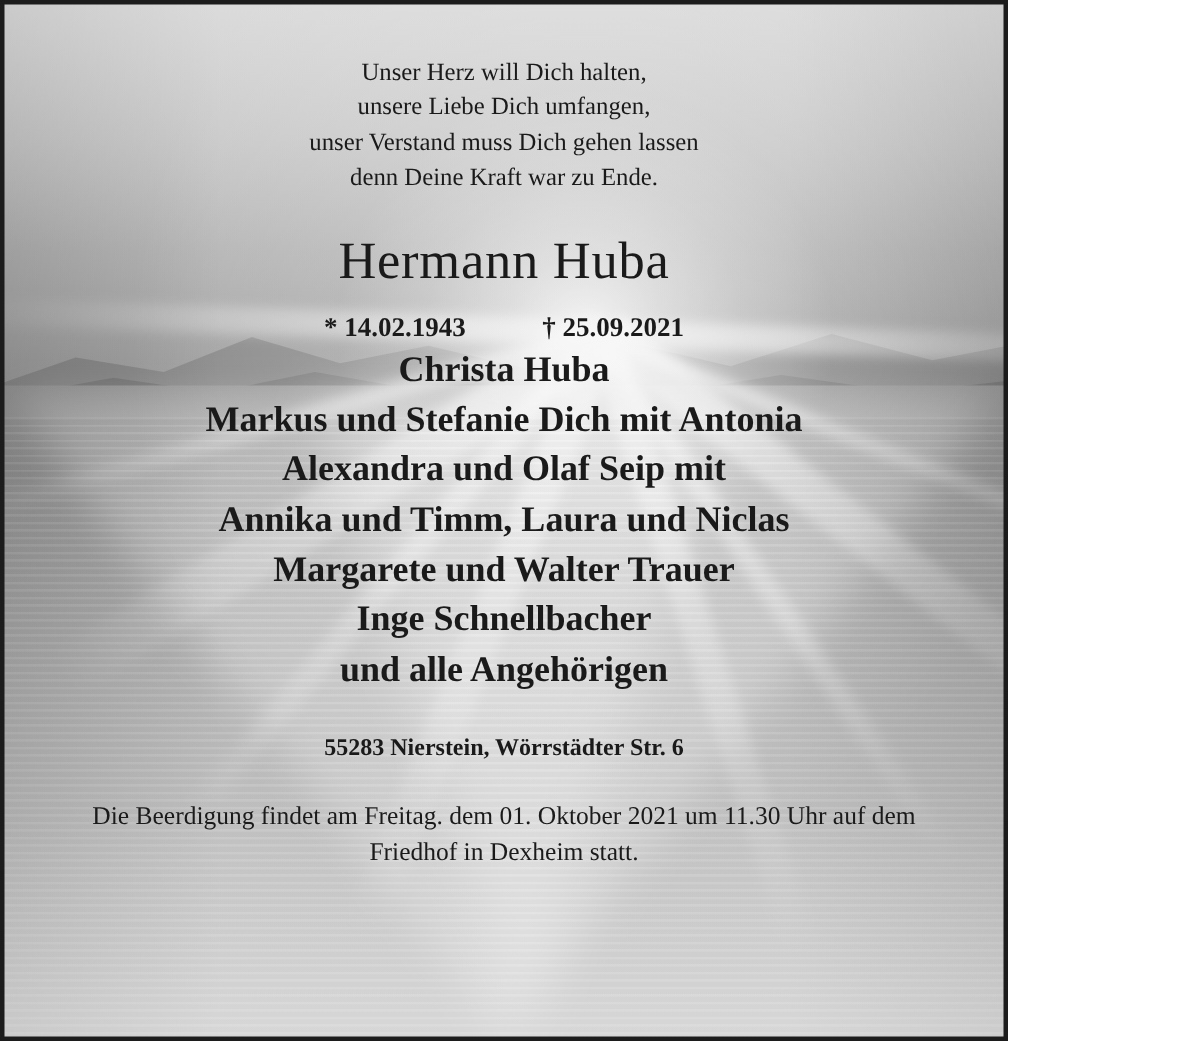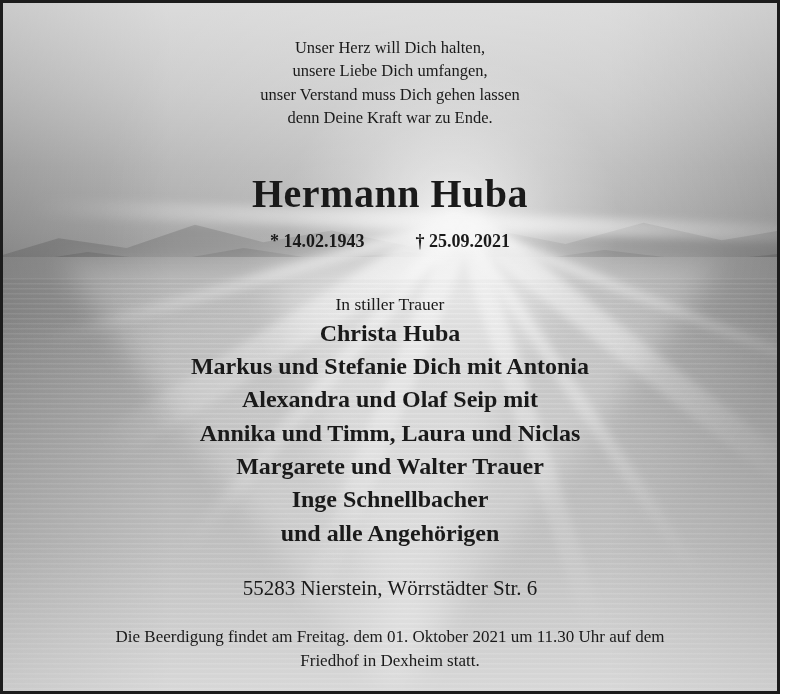--- a/index.html
+++ b/index.html
@@ -2,21 +2,21 @@
 <html><head>
 <meta charset="utf-8">
 <style>
   html, body {
     margin: 0;
     padding: 0;
     background: #ffffff;
   }
   .page {
     position: relative;
-    width: 780px;
+    width: 672px;
     height: 694px;
     overflow: hidden;
     font-family: "Liberation Serif", serif;
     color: #1a1a1a;
     background: #8d8d8d;
   }
   
   .bg {
     position: absolute;
     inset: 0;
@@ -131,45 +131,46 @@
     margin: 6px 0 0 0;
   }
   .poem div { white-space: nowrap; }
   .intro {
     font-size: 18px;
     line-height: 1.45;
     margin-top: 26px;
   }
   .intro div { white-space: nowrap; }
   .name {
-    font-size: 40px;
-    font-weight: bold;
+    font-size: 35px;
+    font-weight: normal;
     letter-spacing: 0.5px;
-    margin-top: 40px;
+    margin-top: 24px;
   }
   .dates {
     font-size: 18px;
     font-weight: bold;
     margin-top: 14px;
   }
   .dates .gap { display: inline-block; width: 42px; }
   .mourn-head {
     font-size: 17.5px;
     margin-top: 42px;
   }
   .family {
     font-size: 24px;
     font-weight: bold;
     line-height: 1.39;
     margin-top: 2px;
   }
   .family div { white-space: nowrap; }
   .address {
-    font-size: 21px;
+    font-size: 16px;
     margin-top: 26px;
+    font-weight: bold;
   }
   .funeral {
     font-size: 17px;
     line-height: 1.42;
     margin-top: 24px;
   }
   .funeral div { white-space: nowrap; }
 </style>
 </head>
 <body>
@@ -214,21 +215,20 @@
 
 
     <div class="name">Hermann Huba</div>
 
     <div class="dates">
       <span>* 14.02.1943</span>
       <span class="gap"></span>
       <span>† 25.09.2021</span>
     </div>
 
-    <div class="mourn-head">In stiller Trauer</div>
 
     <div class="family">
       <div>Christa Huba</div>
       <div>Markus und Stefanie Dich mit Antonia</div>
       <div>Alexandra und Olaf Seip mit</div>
       <div>Annika und Timm, Laura und Niclas</div>
       <div>Margarete und Walter Trauer</div>
       <div>Inge Schnellbacher</div>
       <div>und alle Angehörigen</div>
     </div>

